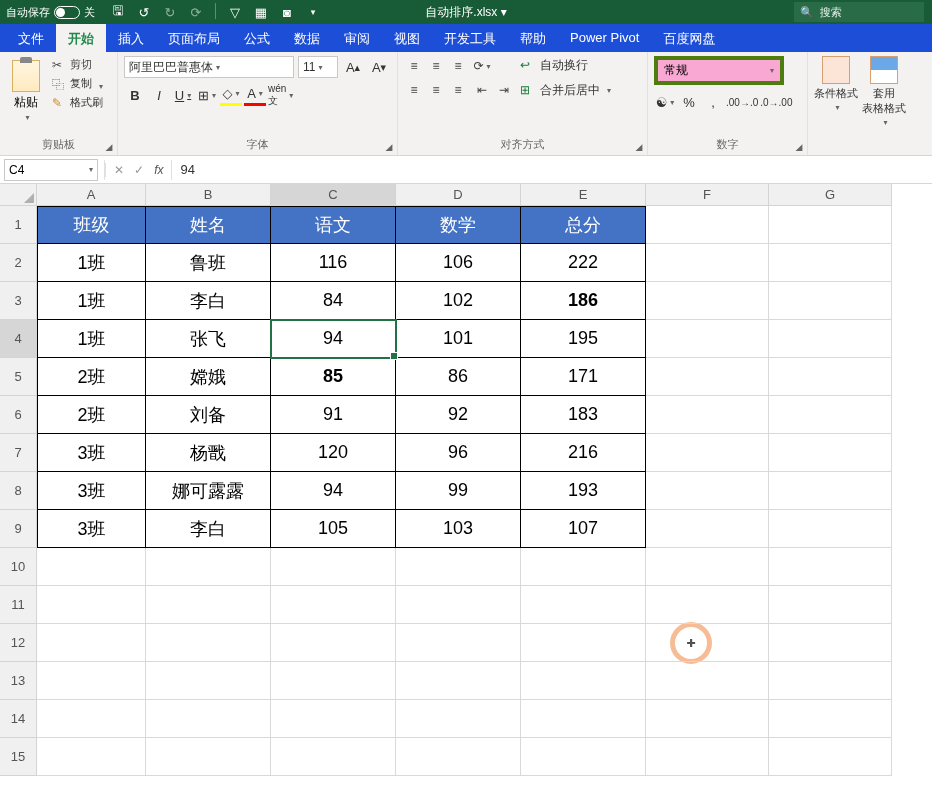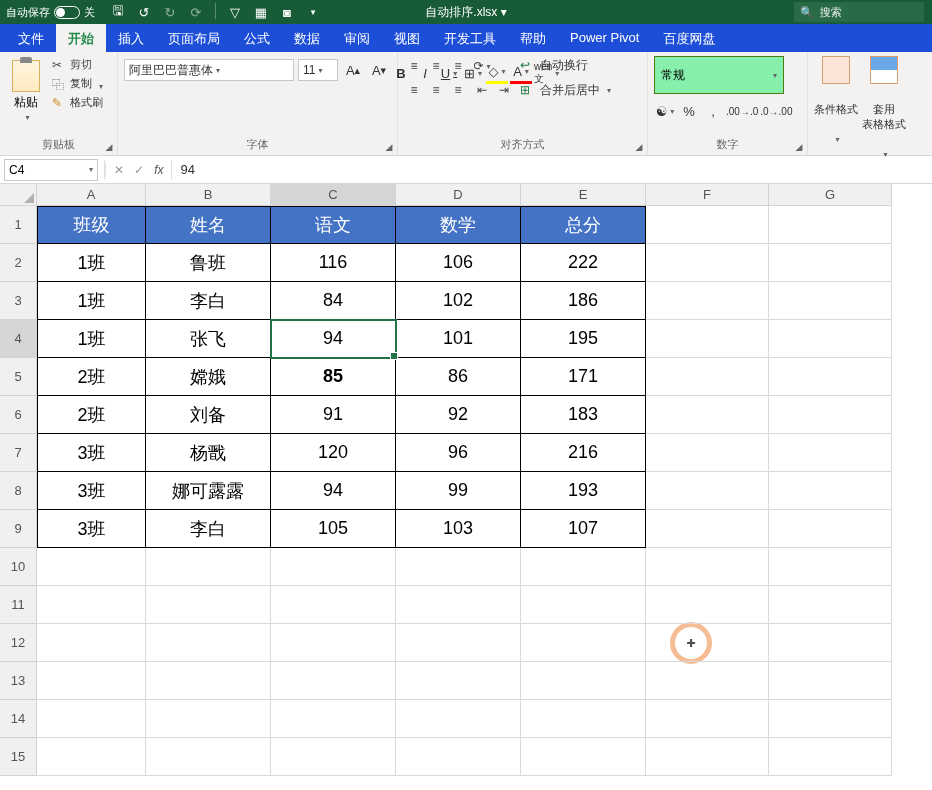--- a/index.html
+++ b/index.html
@@ -56,25 +56,25 @@
 .indent-row { display:flex; gap:2px; }
 
 
 .wrap-col { display:flex; flex-direction:column; gap:6px; }
 .wrap-btn { display:flex; align-items:center; gap:4px; font-size:12px; color:#333; padding:1px 2px; }
 .wicon { width:16px; height:16px; display:inline-block; }
 .wrap-i::before { content:"↩"; color:#1a7a3d; }
 .merge-i::before { content:"⊞"; color:#1a7a3d; }
 
 
-.num-top { background:#86efac; border:1px solid #4d7c0f; height:38px; width:130px; display:flex; align-items:center; padding:0 6px; justify-content:space-between; font-size:12px; }
+.num-top { background:#f9a8d4; border:4px solid #4d7c0f; height:29px; width:130px; display:flex; align-items:center; padding:0 6px; justify-content:space-between; font-size:12px; }
 .num-btns { display:flex; gap:2px; margin-top:6px; }
 
 
-.style-big { width:44px; display:flex; flex-direction:column; align-items:center; gap:18px; font-size:11px; color:#333; text-align:center; }
+.style-big { width:44px; display:flex; flex-direction:column; align-items:center; gap:2px; font-size:11px; color:#333; text-align:center; }
 .style-icon { width:28px; height:28px; background:#fce4d6; border:1px solid #d8a070; display:flex; }
 .style-icon.tbl { background: linear-gradient(#6aa8e8,#6aa8e8 50%, #fff 50%); }
 .dlg-launcher { position:absolute; right:2px; bottom:2px; font-size:9px; color:#666; width:12px; height:12px; display:flex; align-items:center; justify-content:center; }
 
 
 .formula-bar { height: 28px; display: flex; align-items: center; border-bottom: 1px solid #d6d6d6; background:#fff; }
 .name-box { width: 94px; height: 22px; border: 1px solid #c8c8c8; margin: 0 6px 0 4px; display: flex; align-items: center; justify-content: space-between; padding: 0 4px; font-size: 12px; }
 .fb-btns { display: flex; gap: 10px; padding: 0 8px; border-left:1px solid #e0e0e0; color:#999; }
 .fb-btn { font-size:12px; }
 .fx { font-style: italic; color:#555; }
@@ -170,21 +170,21 @@
             <span class="sicon brush"></span>
             <span>格式刷</span>
           </div>
       </div>
     </div>
     <div class="group-label">剪贴板</div>
     <div class="dlg-launcher">◢</div>
   </div>
 
   <div class="group" style="width:280px">
-    <div style="display:flex;">
+    <div style="display:flex;flex-direction:column">
       <div class="font-top">
         <div class="combo" style="width:170px">
             <span>阿里巴巴普惠体</span>
             <span class="dd">▾</span>
           </div>
         <div class="combo" style="width:40px">
             <span>11</span>
             <span class="dd">▾</span>
           </div>
         <div class="ribbtn">A<sup>▴</sup></div>
@@ -323,21 +323,21 @@
       <div class="cell bordered" style="width: 125px;">222</div>
       <div class="cell" style="width: 123px;"></div>
       <div class="cell" style="width: 123px;"></div>
     </div>
     <div class="row">
       <div class="row-h">3</div>
       <div class="cell bordered first-col" style="width: 109px;">1班</div>
       <div class="cell bordered" style="width: 125px;">李白</div>
       <div class="cell bordered" style="width: 125px;">84</div>
       <div class="cell bordered" style="width: 125px;">102</div>
-      <div class="cell bordered" style="width: 125px;">186</div>
+      <div class="cell bordered" style="width: 125px; font-weight: bold;">186</div>
       <div class="cell" style="width: 123px;"></div>
       <div class="cell" style="width: 123px;"></div>
     </div>
     <div class="row">
       <div class="row-h sel">4</div>
       <div class="cell bordered first-col" style="width: 109px;">1班</div>
       <div class="cell bordered" style="width: 125px;">张飞</div>
       <div class="cell bordered active-cell" style="width: 125px;">94</div>
       <div class="cell bordered" style="width: 125px;">101</div>
       <div class="cell bordered" style="width: 125px;">195</div>

